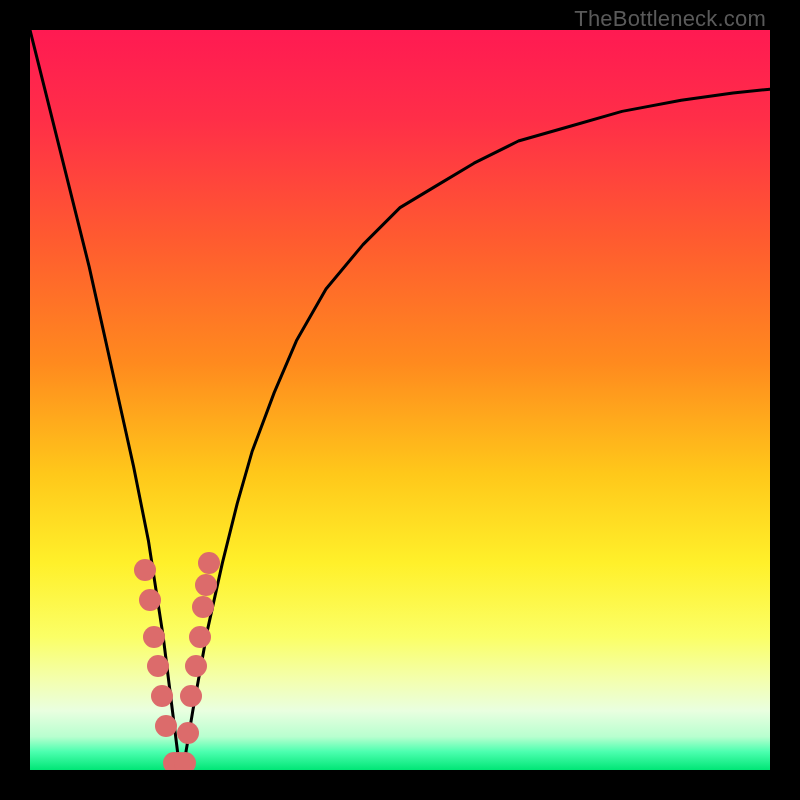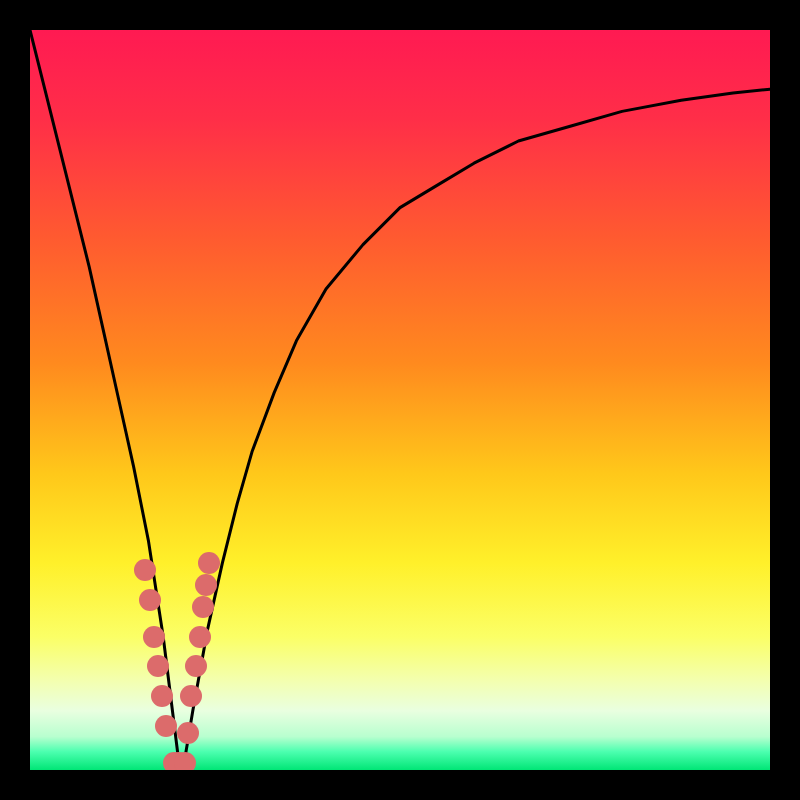--- a/index.html
+++ b/index.html
@@ -91,13 +91,14 @@
         <div class="dot" style="background: rgb(220, 107, 107); left: 154.66px; top: 732.6px;"></div>
         <div class="dot" style="background: rgb(220, 107, 107); left: 157.62px; top: 703px;"></div>
         <div class="dot" style="background: rgb(220, 107, 107); left: 161.32px; top: 666px;"></div>
         <div class="dot" style="background: rgb(220, 107, 107); left: 165.76px; top: 636.4px;"></div>
         <div class="dot" style="background: rgb(220, 107, 107); left: 170.2px; top: 606.8px;"></div>
         <div class="dot" style="background: rgb(220, 107, 107); left: 173.16px; top: 577.2px;"></div>
         <div class="dot" style="background: rgb(220, 107, 107); left: 176.12px; top: 555px;"></div>
         <div class="dot" style="background: rgb(220, 107, 107); left: 179.08px; top: 532.8px;"></div>
       </div>
   </div>
+  <div class="watermark">TheBottleneck.com</div>
 </div>
 
 </body></html>

